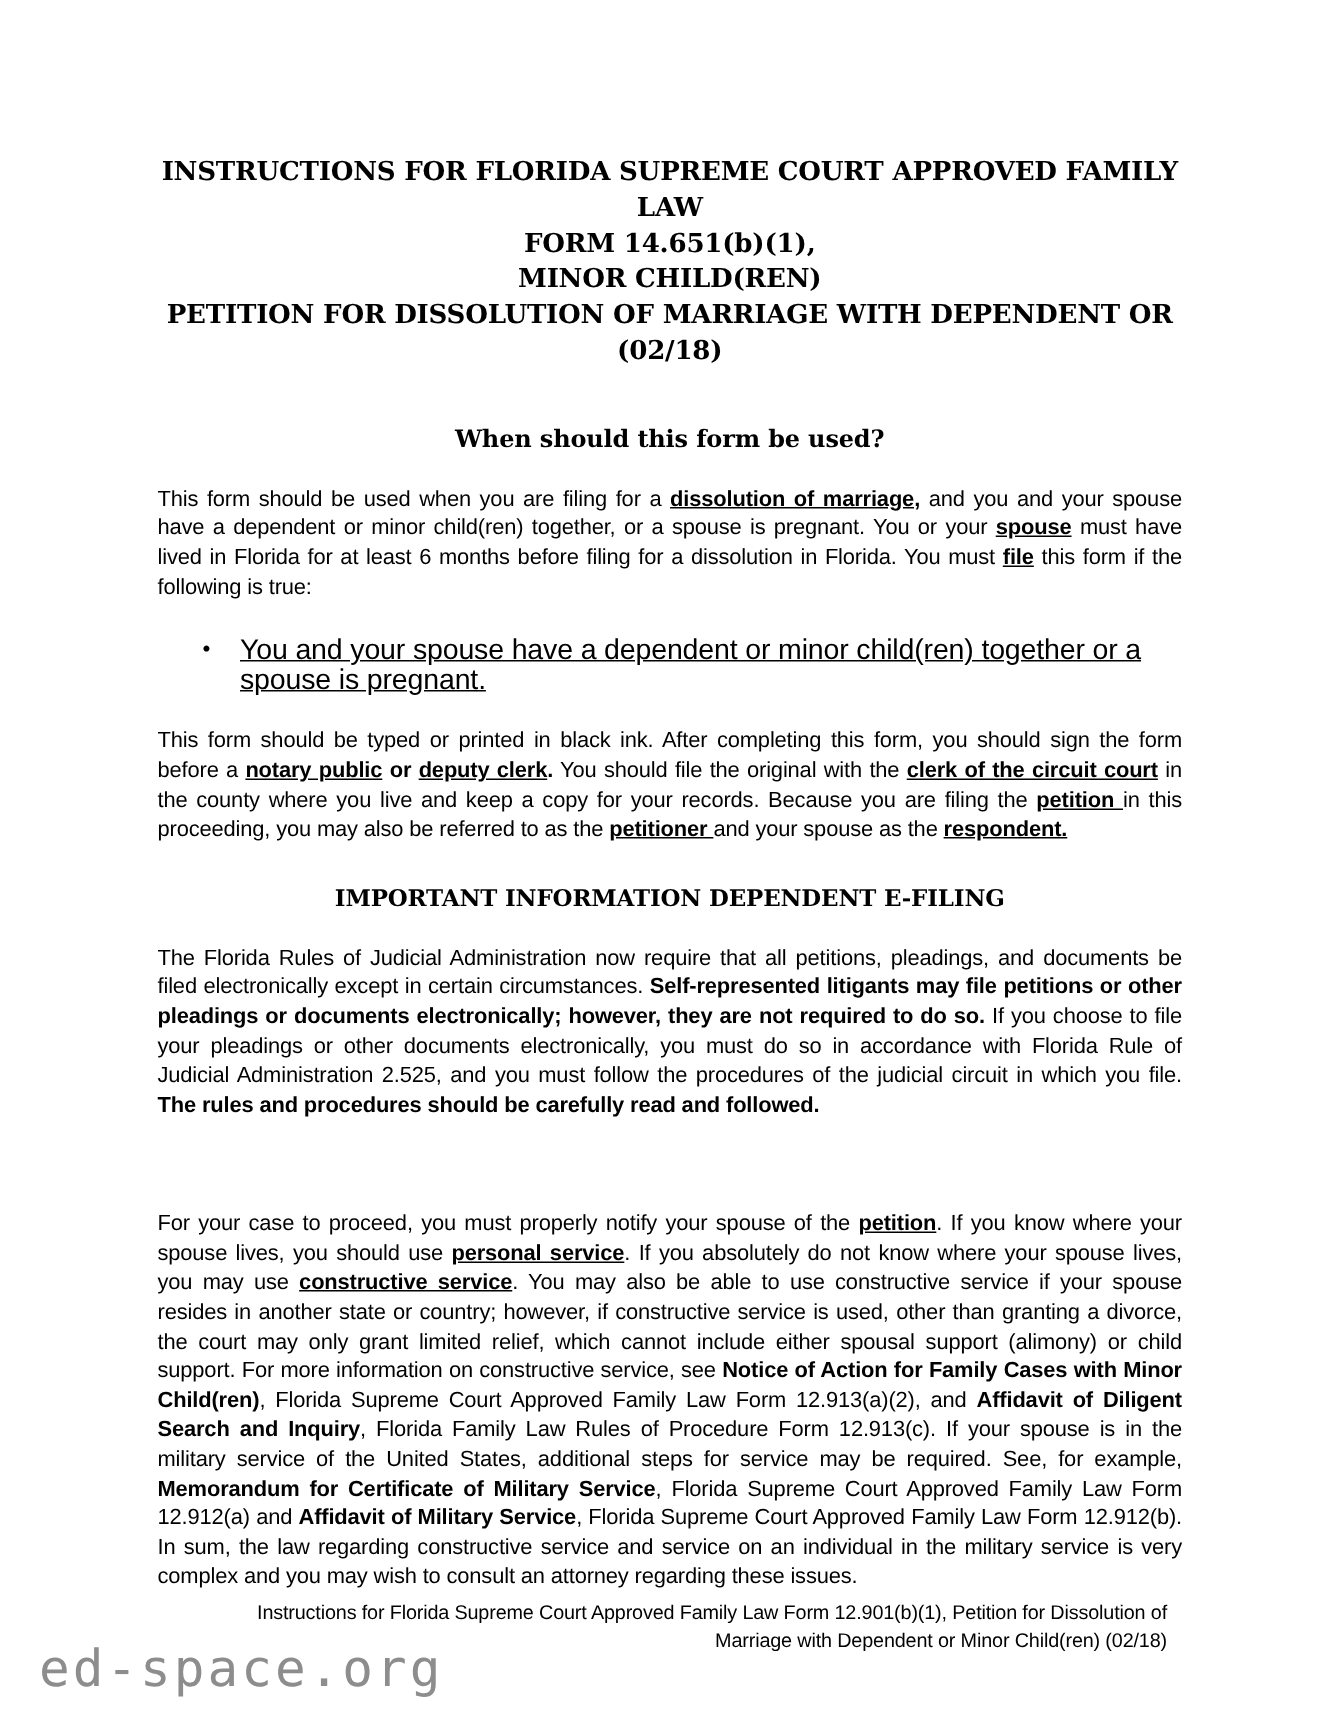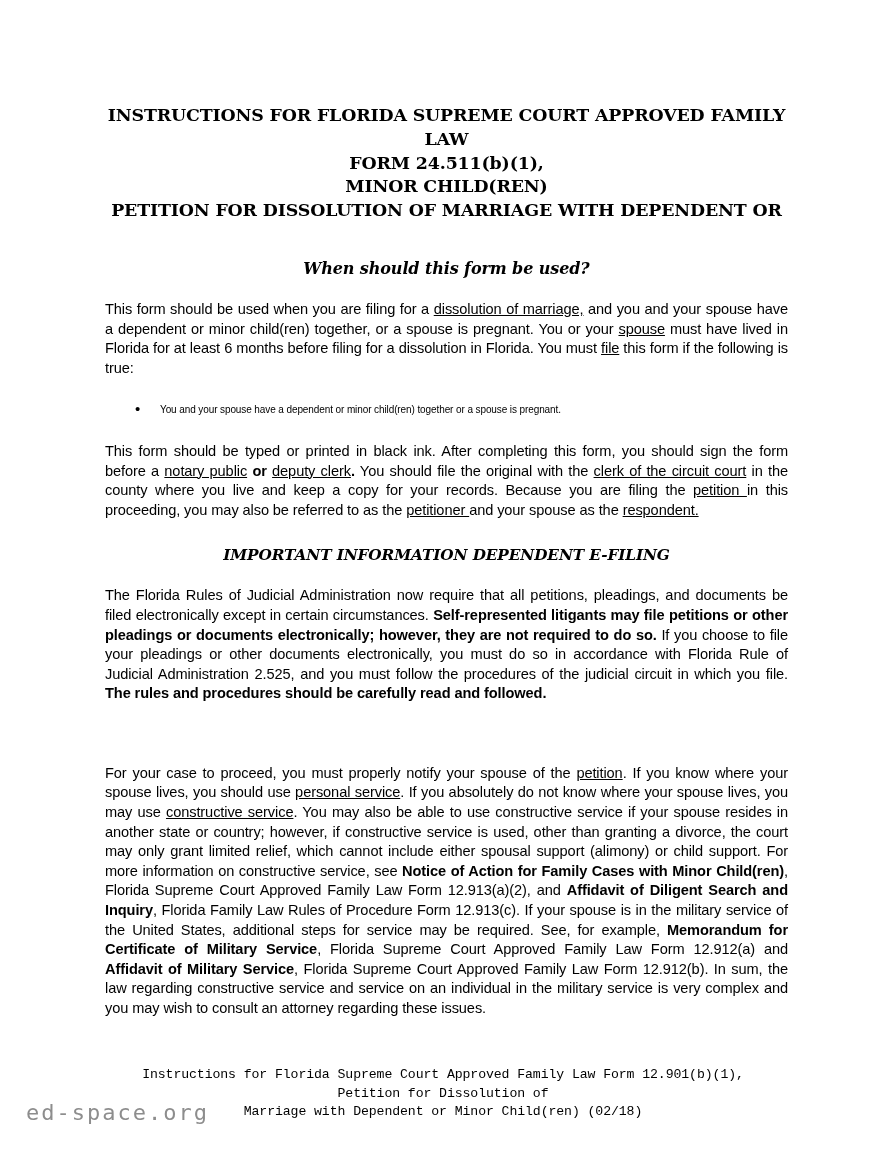--- a/index.html
+++ b/index.html
@@ -41,49 +41,49 @@
   .doc-title .tline { display: block; }
 
   
   .section-heading {
     font-family: "DejaVu Serif", "Liberation Serif", serif;
     font-weight: bold;
     font-size: 16px;
     text-align: center;
     margin: 0;
     letter-spacing: -0.1px;
-    font-style: italic;
   }
   .section-heading.caps {
     font-size: 15.3px;
   }
 
   
   p.body {
     font-size: 14.6px;
     line-height: 19.6px;
     text-align: justify;
     text-justify: inter-word;
     margin: 0;
     letter-spacing: -0.1px;
   }
-  .bu { font-weight: normal; text-decoration: underline; }
+  .bu { font-weight: bold; text-decoration: underline; }
 
   
   ul.bullets {
     margin: 0;
     padding: 0;
     list-style: none;
   }
   ul.bullets li {
-    font-size: 10px;
+    font-size: 19px;
     line-height: 19.6px;
     position: relative;
     padding-left: 55px;
     letter-spacing: -0.1px;
+    text-decoration: underline;
   }
   ul.bullets li::before {
     content: "\2022";
     position: absolute;
     left: 30px;
     top: -1px;
     font-size: 15px;
   }
 
   
@@ -94,51 +94,51 @@
   .sp-sec-gap-lg  { height: 38px; }
 
   
   .footer {
     position: absolute;
     left: 108px;
     top: 1066px;
     width: 670px;
     font-size: 13.2px;
     line-height: 18.6px;
-    text-align: center;
+    text-align: right;
     letter-spacing: -0.1px;
-    font-family: Liberation Mono, monospace;
   }
 
   
   .watermark {
     position: absolute;
     left: 26px;
     top: 1094px;
     font-family: "DejaVu Sans Mono", "Liberation Mono", monospace;
-    font-size: 22px;
+    font-size: 34px;
     line-height: 38px;
     color: #8d8d8d;
     letter-spacing: 2px;
     white-space: nowrap;
     user-select: none;
   }
 </style>
 </head>
 <body>
 
 <div class="page">
 
   <div class="content">
 
     <h1 class="doc-title">
       <span class="tline">INSTRUCTIONS FOR FLORIDA SUPREME COURT APPROVED FAMILY LAW</span>
-      <span class="tline">FORM 24.511(b)(1),</span>
+      <span class="tline">FORM 14.651(b)(1),</span>
       <span class="tline">MINOR CHILD(REN)</span>
       <span class="tline">PETITION FOR DISSOLUTION OF MARRIAGE WITH DEPENDENT OR</span>
+      <span class="tline">(02/18)</span>
     </h1>
 
     <div class="sp-title-gap"></div>
 
     <h2 class="section-heading">When should this form be used?</h2>
 
     <div class="sp-head-gap"></div>
 
     <p class="body"><span>This form should be used when you are filing for a </span><span class="bu">dissolution of marriage,</span><span> and you and your spouse have a dependent or minor child(ren) together, or a spouse  is pregnant.  You or your </span><span class="bu">spouse</span><span> must have lived in Florida for at least 6 months before filing for a dissolution in Florida.  You must </span><span class="bu">file</span><span> this form if the following is true:</span></p>
 

